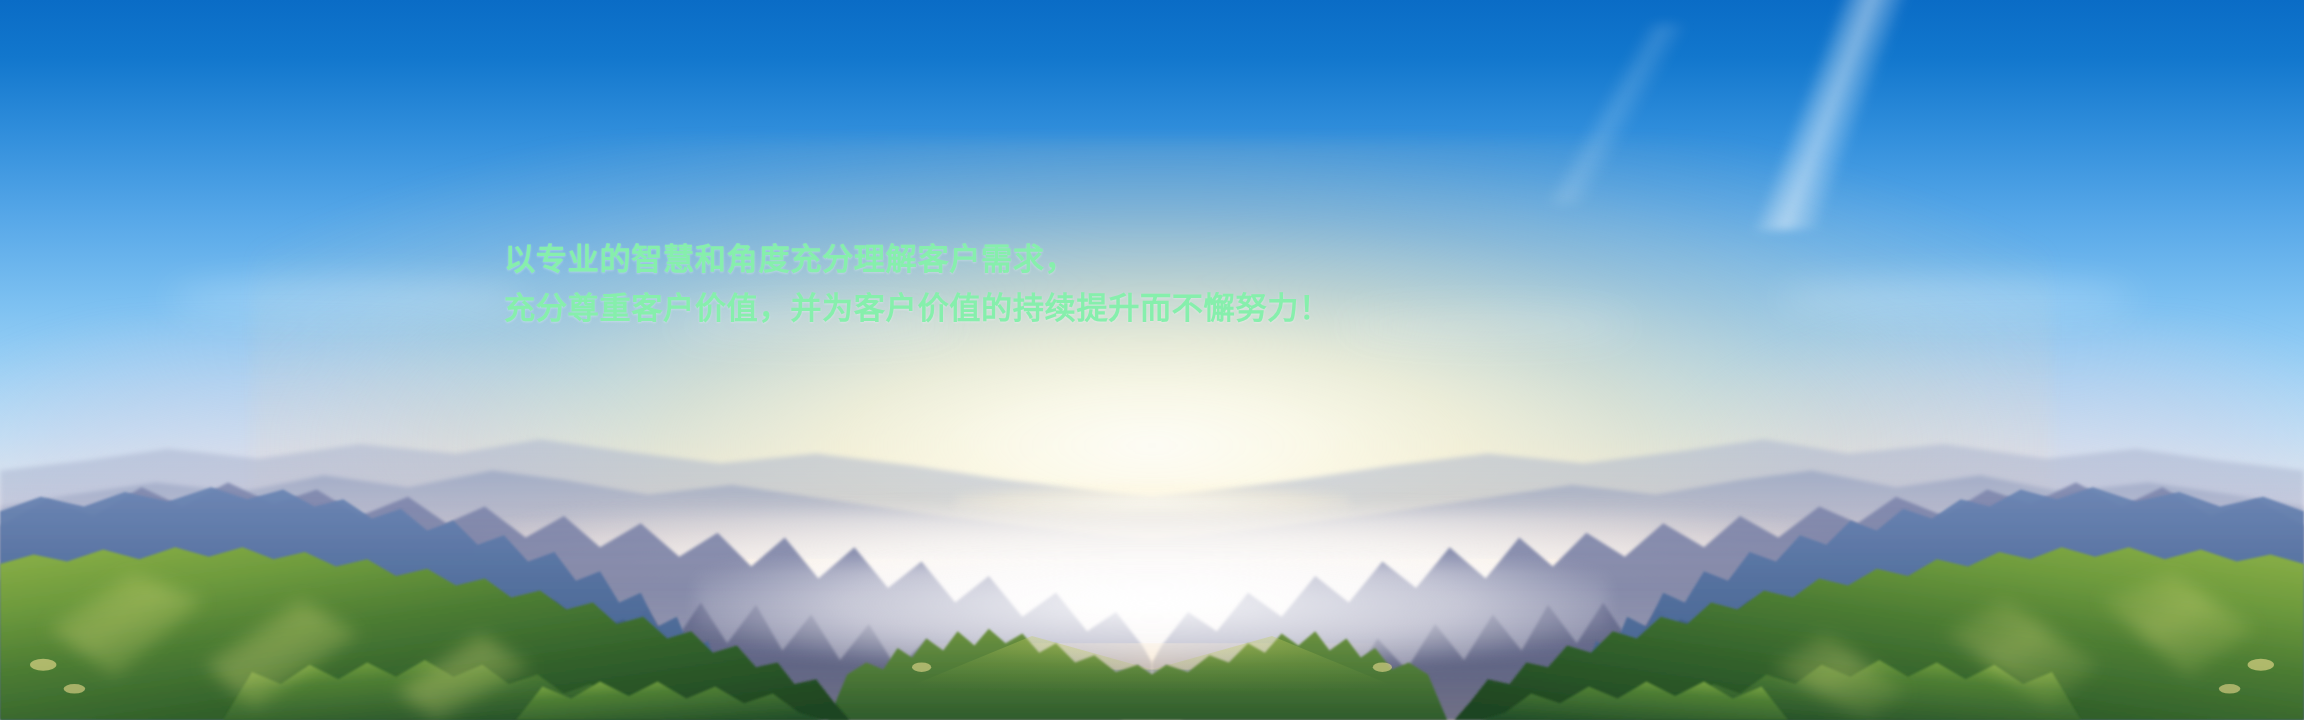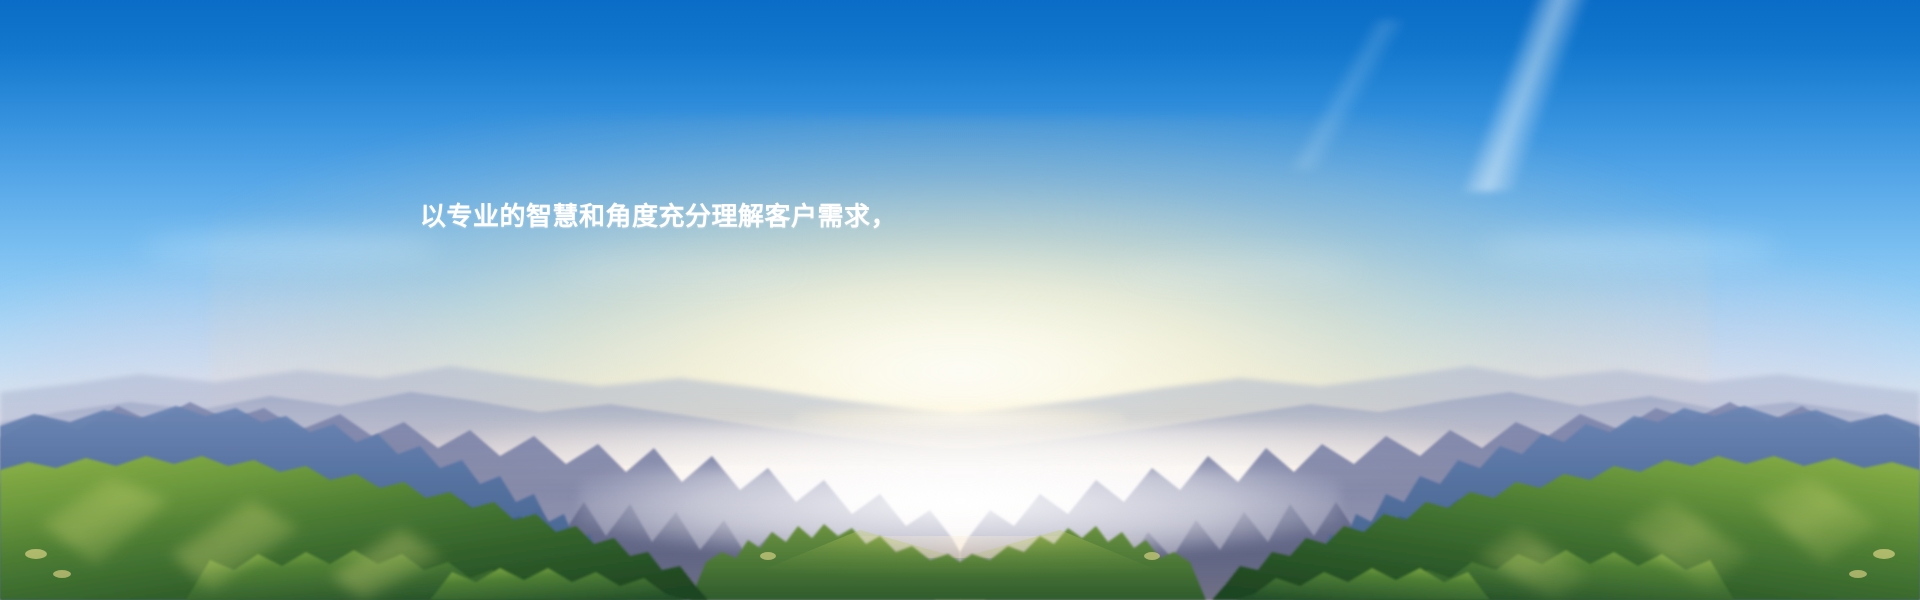--- a/index.html
+++ b/index.html
@@ -125,21 +125,21 @@
   }
 
   svg.layer{display:block;}
 
   
   .slogan{
     position:absolute;
     left:420px;
     top:196px;
     z-index:40;
-    color:#ffffff;
+    color:#86efac;
     font-size:26px;
     font-weight:bold;
     line-height:41px;
     letter-spacing:.5px;
     white-space:nowrap;
     text-shadow:0 1px 2px rgba(255,255,255,.30);
   }
   .slogan div{margin:0;padding:0;}
 </style>
 </head>
@@ -390,15 +390,16 @@
       <ellipse cx="62" cy="170" rx="9" ry="4" fill="#ddd385"></ellipse>
       <ellipse cx="1884" cy="150" rx="11" ry="5" fill="#e4d98a"></ellipse>
       <ellipse cx="1858" cy="170" rx="9" ry="4" fill="#ddd385"></ellipse>
       <ellipse cx="1152" cy="152" rx="8" ry="4" fill="#dcd489"></ellipse>
       <ellipse cx="768" cy="152" rx="8" ry="4" fill="#dcd489"></ellipse>
     </g>
   </svg>
 
   <div class="slogan">
     <div>以专业的智慧和角度充分理解客户需求，</div>
+    <div>充分尊重客户价值，并为客户价值的持续提升而不懈努力！</div>
   </div>
 
 </div>
 
 </body></html>

